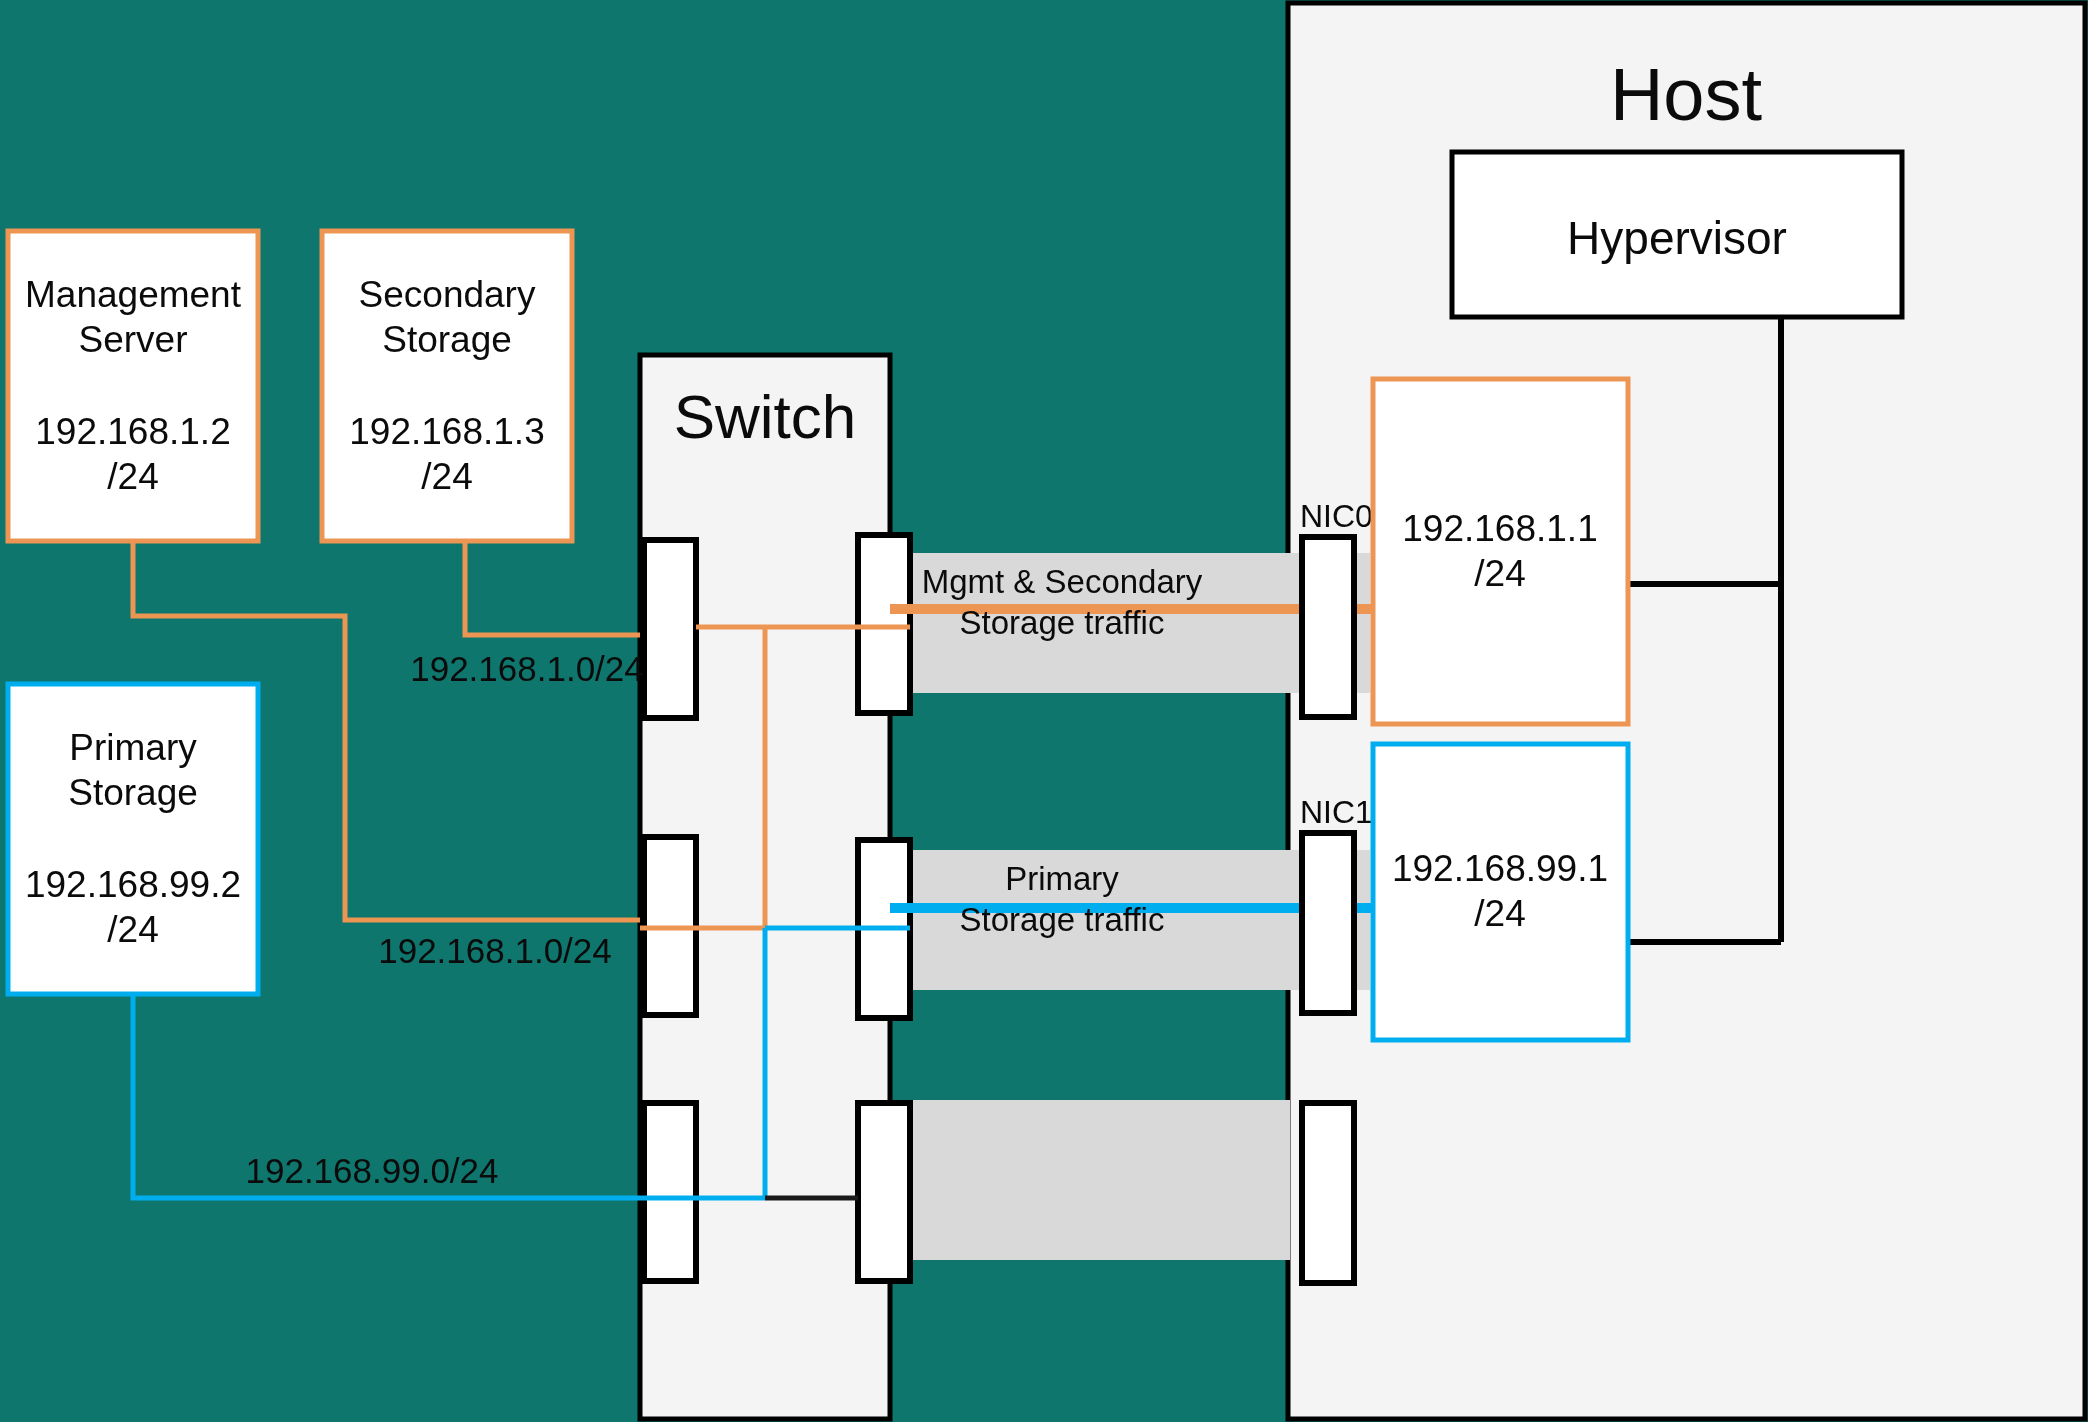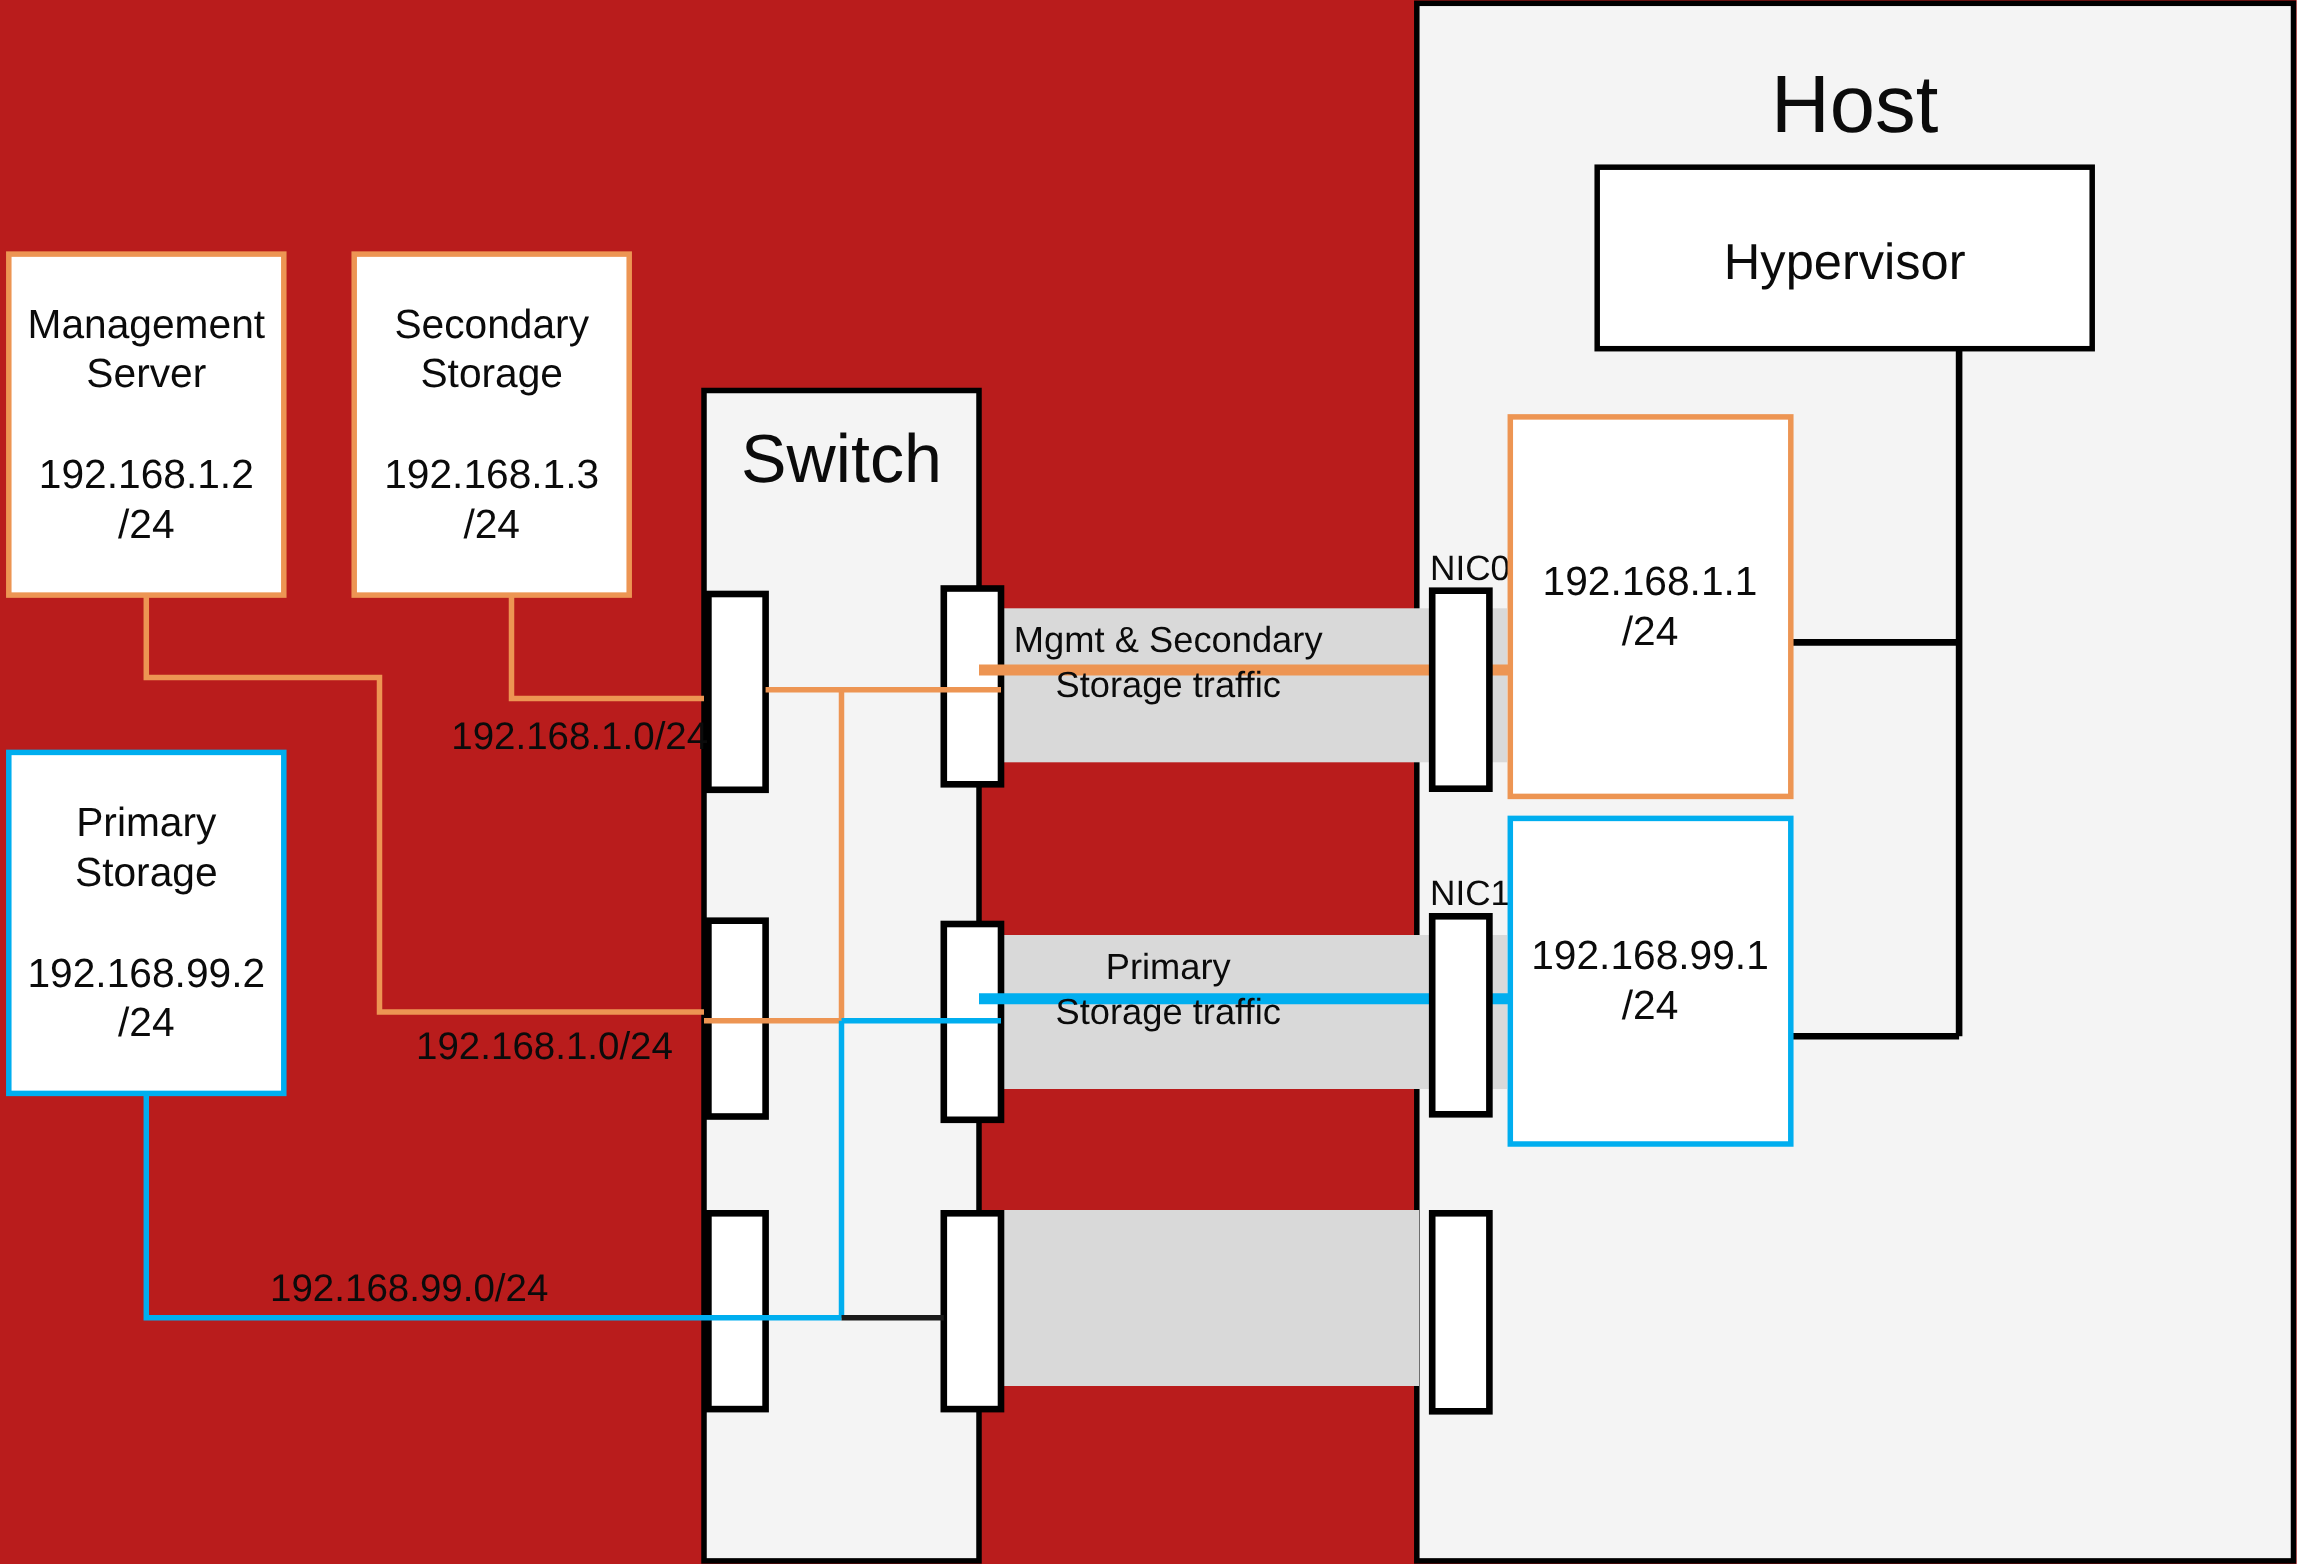--- a/index.html
+++ b/index.html
@@ -4,21 +4,21 @@
 <style>
   html, body {
     margin: 0;
     padding: 0;
     background: #ffffff;
   }
   #stage {
     position: relative;
     width: 2088px;
     height: 1422px;
-    background: #b91c1c;
+    background: #0f766e;
     font-family: "Liberation Sans", sans-serif;
     overflow: hidden;
   }
   svg.diagram {
     position: absolute;
     top: 0;
     left: 0;
     width: 2088px;
     height: 1422px;
   }

